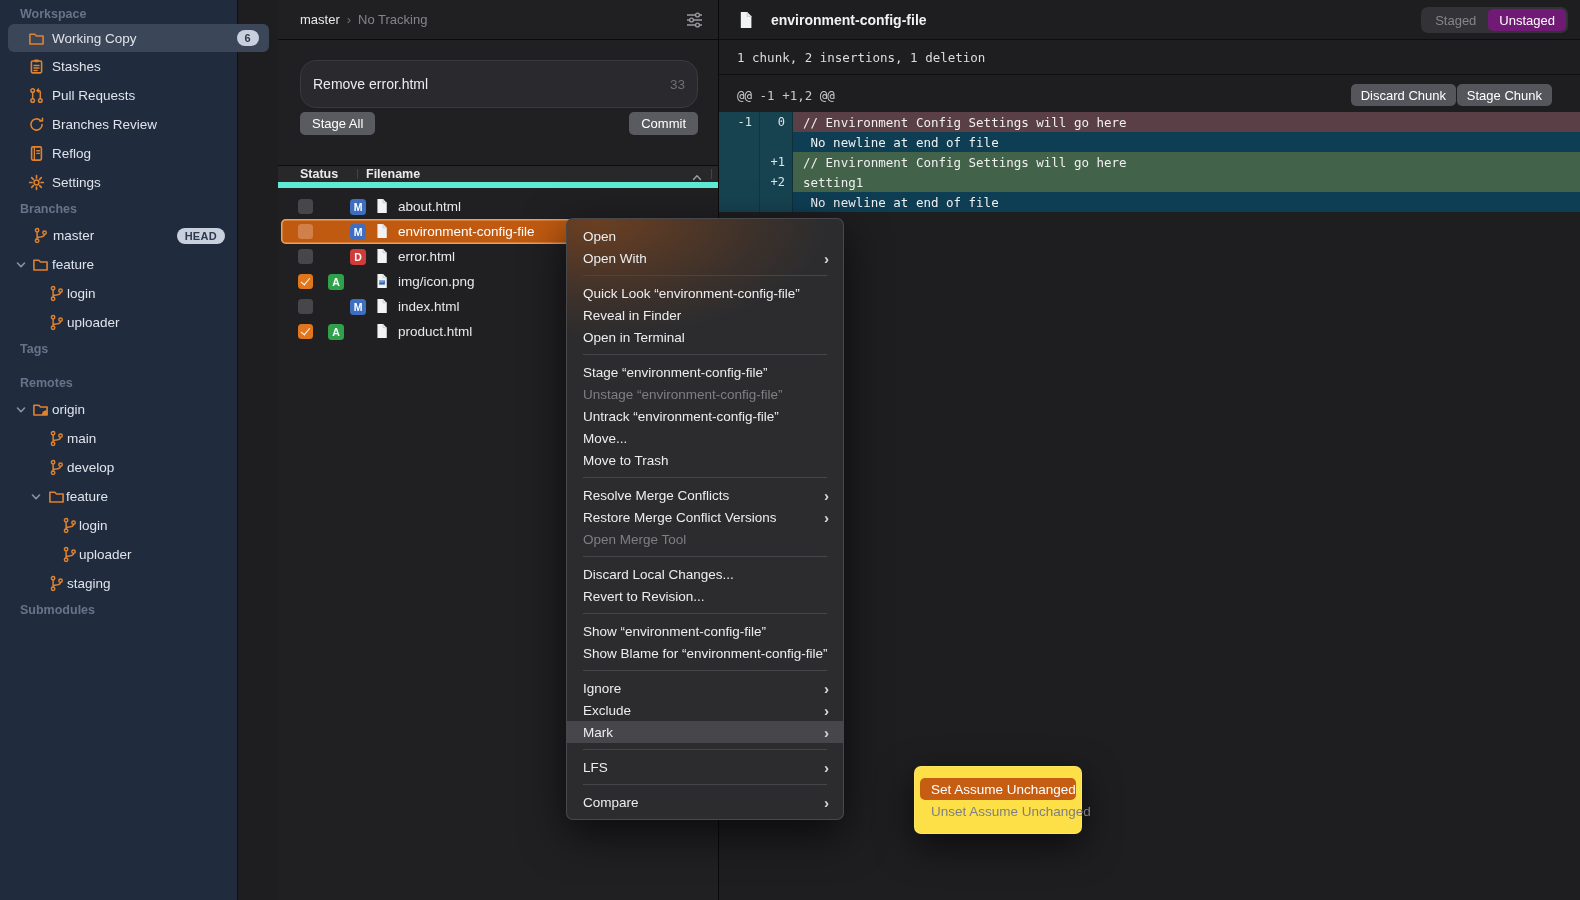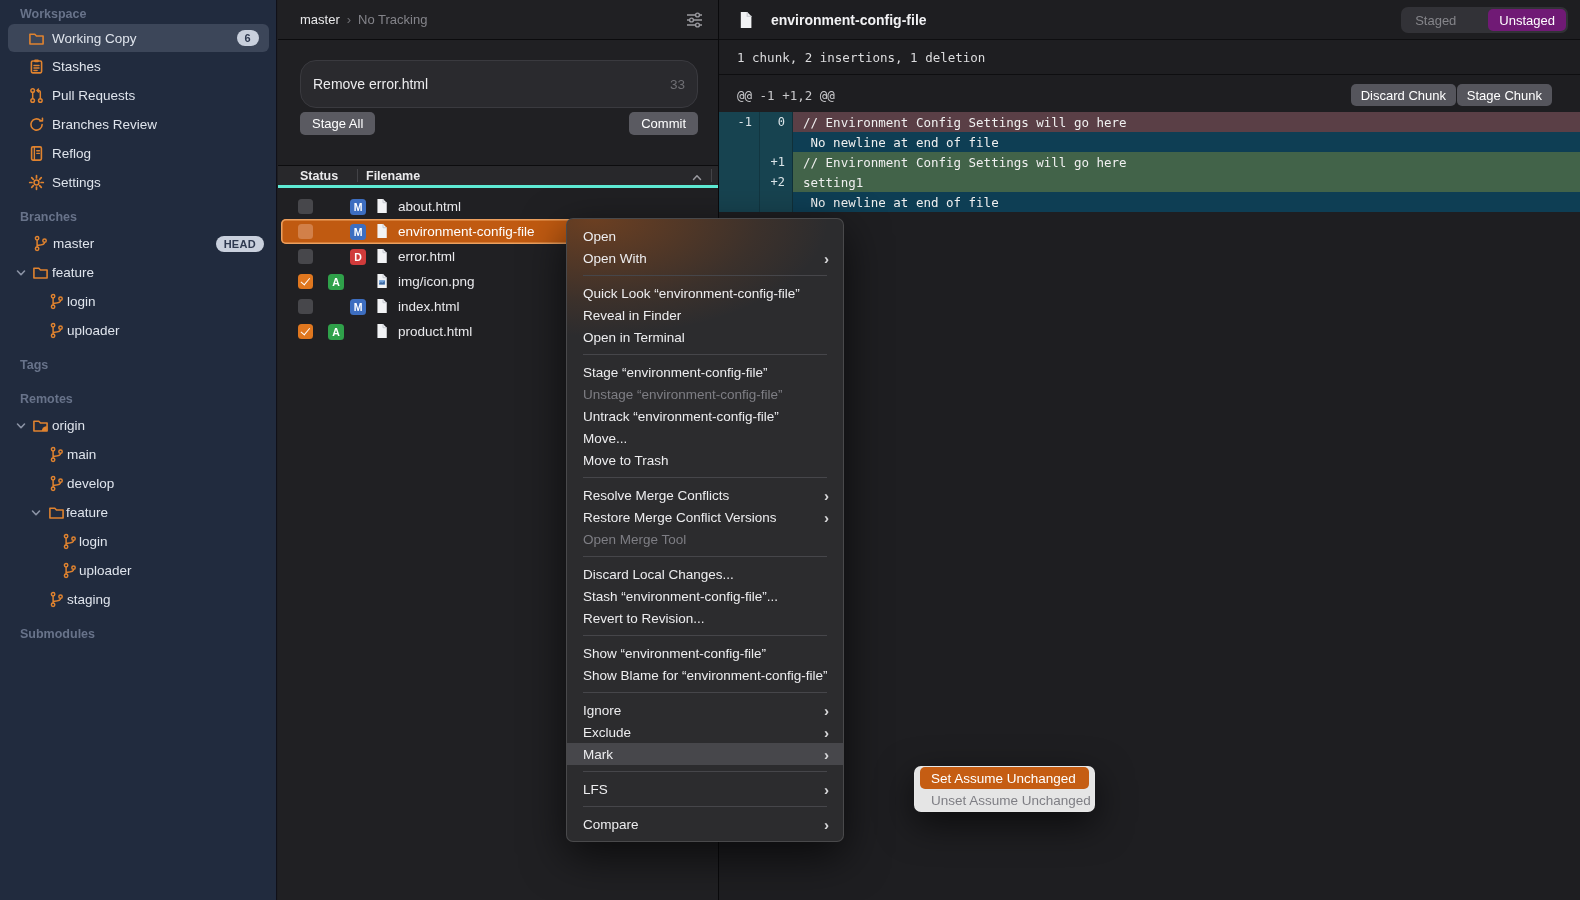--- a/index.html
+++ b/index.html
@@ -1,25 +1,25 @@
 <!DOCTYPE html>
 <html><head>
 <meta charset="utf-8">
 <style>
   * { margin:0; padding:0; box-sizing:border-box; }
   html,body { width:1580px; height:900px; overflow:hidden; background:#1e1e21;
     font-family:"Liberation Sans", sans-serif; -webkit-font-smoothing:antialiased; }
   .mono { font-family:"DejaVu Sans Mono", monospace; }
 
   
-  .sidebar { position:absolute; left:0; top:0; width:277px; height:900px;
+  .sidebar { position:absolute; left:0; top:0; width:238px; height:900px;
     background:#212b3e; border-right:1px solid #101018; padding-top:4px; }
   .sb-label { height:20px; display:flex; align-items:center; padding-left:20px;
     color:#68738a; font-size:12.5px; font-weight:700; }
-  .sb-label.gap { margin-top:8px; height:24px; }
+  .sb-label.gap { margin-top:0; height:24px; }
   .sb-row { position:relative; height:29px; display:flex; align-items:center; color:#dfe4ec; font-size:13.5px; }
   .sb-row .ic { position:absolute; left:28px; width:17px; height:17px; display:flex; }
   .sb-row .txt { position:absolute; left:52px; }
   .sb-row.sel { background:#3c4659; border-radius:6px; margin:0 8px; width:261px; height:28px; }
   .sb-row.sel .ic { left:20px; } .sb-row.sel .txt { left:44px; }
   .pill { position:absolute; right:12px; background:#c9d0dd; color:#2e3950; font-size:11px;
     font-weight:700; border-radius:9px; padding:2px 8px; letter-spacing:.3px; }
   .sb-row.sel .pill { right:10px; }
   .tree .chev { position:absolute; width:10px; height:8px; display:flex; }
   .d1 .ic { left:32px; } .d1 .txt { left:53px; }
@@ -36,21 +36,21 @@
   .filter-ic { position:absolute; right:14px; top:11px; width:19px; height:18px; }
   .commit-input { position:absolute; left:22px; right:20px; top:60px; height:48px; background:#2a2a2e;
     border:1px solid #3a3a3f; border-radius:16px; display:flex; align-items:center; padding:0 12px; }
   .commit-input .val { color:#ececee; font-size:14px; flex:1; }
   .commit-input .cnt { color:#6f6f74; font-size:13.5px; }
   .btn { background:#5a5a61; color:#fff; font-size:13px; border-radius:5px; height:23px;
     display:inline-flex; align-items:center; padding:0 12px; }
   .stage-all { position:absolute; left:22px; top:112px; }
   .commit-btn { position:absolute; right:20px; top:112px; }
   .ftable-hd { position:absolute; left:0; top:165px; width:100%; height:23px; background:#28282b;
-    border-top:1px solid #0c0c0e; border-bottom:3px solid #5eead4; display:flex; align-items:center; }
+    border-top:1px solid #0c0c0e; border-bottom:6px solid #5eead4; display:flex; align-items:center; }
   .ftable-hd .c1 { position:absolute; left:22px; color:#eaeaec; font-size:12.5px; font-weight:700; }
   .ftable-hd .c2 { position:absolute; left:88px; color:#eaeaec; font-size:12.5px; font-weight:700; }
   .ftable-hd .div1 { position:absolute; left:79px; top:3px; bottom:3px; width:1px; background:#434347; }
   .ftable-hd .div2 { position:absolute; right:6px; top:3px; bottom:3px; width:1px; background:#434347; }
   .ftable-hd .sort { position:absolute; right:16px; top:8px; width:10px; height:7px; }
   .frows { position:absolute; left:0; top:194px; width:100%; }
   .frow { position:relative; height:25px; }
   .frow .cb { position:absolute; left:20px; top:5px; width:15px; height:15px; border-radius:3.5px; background:#47474b; }
   .frow .cb.on { background:#e0771f; }
   .frow .cb.on::after { content:""; position:absolute; left:5px; top:2.2px; width:4px; height:7.5px;
@@ -65,21 +65,21 @@
   .frow.sel .cb { background:#d28049; } .frow.sel .fname { color:#fff; }
   .frow.sel .bdg.wt { left:69px; } .frow.sel .cb { left:17px; } .frow.sel .fic { left:94px; } .frow.sel .fname { left:117px; }
 
   
   .rightp { position:absolute; left:718px; top:0; width:862px; height:900px; background:#1e1e21;
     border-left:1px solid #0a0a0c; }
   .r-hd { position:absolute; left:0; top:0; width:100%; height:40px; border-bottom:1px solid #0e0e10; }
   .r-hd .fic { position:absolute; left:19px; top:11px; width:16px; height:18px; }
   .r-hd .title { position:absolute; left:52px; top:12px; color:#f2f2f4; font-size:14px; font-weight:700; }
   .seg { position:absolute; right:12px; top:7px; height:26px; background:#323237; border-radius:7px;
-    display:flex; align-items:center; padding:2px;gap:20px; }
+    display:flex; align-items:center; padding:2px; }
   .seg .s1 { color:#85858a; font-size:13px; padding:0 12px; }
   .seg .s2 { background:#701a75; border-radius:5px; color:#fff; font-size:13px; height:22px;
     display:flex; align-items:center; padding:0 11px; }
   .r-stats { position:absolute; left:0; top:41px; width:100%; height:34px; border-bottom:1px solid #0e0e10;
     display:flex; align-items:center; padding-left:18px; color:#dcdcde; font-size:12.5px; }
   .r-chunk { position:absolute; left:0; top:79px; width:100%; height:33px; display:flex; align-items:center;
     padding-left:18px; color:#c9c9cc; font-size:12.5px; }
   .chunk-btn { position:absolute; top:5px; background:#55555c; color:#fff; border-radius:5px; height:22px;
     display:flex; align-items:center; padding:0 10px; font-size:13px; font-family:"Liberation Sans",sans-serif; }
   .discard { right:124px; } .stagec { right:28px; }
@@ -100,22 +100,22 @@
   .menu::before { content:""; position:absolute; inset:0; border-radius:6px; pointer-events:none;
     background:radial-gradient(300px 150px at 10% 0%, rgba(195,90,17,.42), rgba(195,90,17,.10) 55%, transparent 78%); }
   .mi { position:relative; z-index:1; height:22px; padding:0 14px 0 16px; display:flex; align-items:center;
     color:#ededef; font-size:13.5px; }
   .mi .chev { margin-left:auto; color:#d8d8da; font-size:15px; font-weight:700; line-height:1; }
   .mi.dis { color:#7e7e84; }
   .mi.hover { background:#47474b;text-align:right; }
   .msep { position:relative; z-index:1; height:1px; background:#46464a; margin:6px 16px; }
 
   
-  .submenu { position:absolute; left:914px; top:766px; width:181px; background:#e5e5e5; border-radius:7px;
-    border:1px solid rgba(255,255,255,.14); box-shadow:0 12px 36px rgba(0,0,0,.6); padding:0 0; z-index:11; }
+  .submenu { position:absolute; left:914px; top:766px; width:168px; background:#fde047; border-radius:7px;
+    border:1px solid rgba(255,255,255,.14); box-shadow:0 12px 36px rgba(0,0,0,.6); padding:11px 0; z-index:11; }
   .smi { height:22px; margin:0 5px; padding:0 11px; display:flex; align-items:center;
     color:#ededef; font-size:13.5px; border-radius:5px; white-space:nowrap; }
   .smi.on { background:#c55d13; color:#fff; }
   .smi.dis { color:#7e7e84; }
 
   svg { display:block; }
 </style>
 </head>
 <body>
 
@@ -547,23 +547,20 @@
       <span class="chev">›</span>
     </div>
   <div class="mi dis">
       <span>Open Merge Tool</span>
     </div>
   <div class="msep"></div>
   <div class="mi">
       <span>Discard Local Changes...</span>
     </div>
   <div class="mi">
-      <span>Stash “environment-config-file”...</span>
-    </div>
-  <div class="mi">
       <span>Revert to Revision...</span>
     </div>
   <div class="msep"></div>
   <div class="mi">
       <span>Show “environment-config-file”</span>
     </div>
   <div class="mi">
       <span>Show Blame for “environment-config-file”</span>
     </div>
   <div class="msep"></div>

